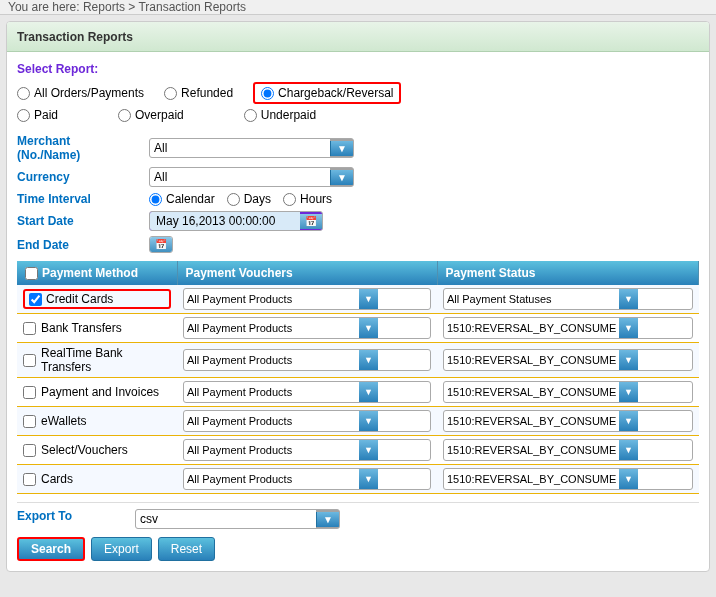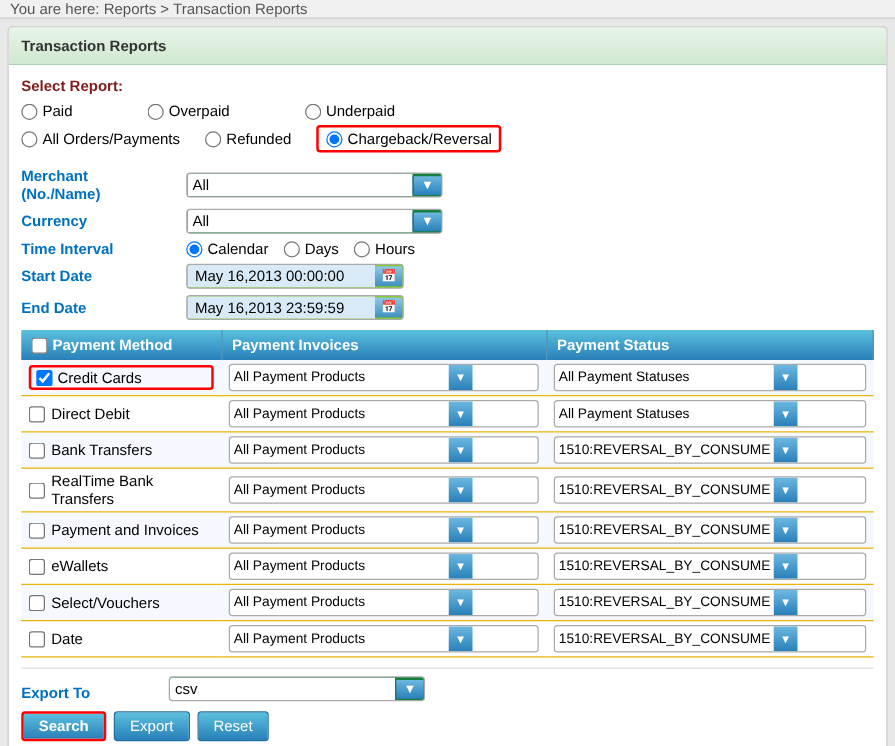--- a/index.html
+++ b/index.html
@@ -28,21 +28,21 @@
       font-weight: bold;
       font-size: 13px;
       color: #333;
     }
 
     .panel-body {
       padding: 10px;
     }
 
     .section-label {
-      color: #7f1d1d;
+      color: #6d28d9;
       font-weight: bold;
       margin-bottom: 6px;
       font-size: 12px;
     }
 
     .radio-group {
       display: flex;
       gap: 20px;
       margin-bottom: 4px;
       align-items: center;
@@ -79,21 +79,21 @@
       flex-shrink: 0;
       font-size: 12px;
     }
 
     .form-select-wrap {
       display: flex;
       align-items: center;
       border: 1px solid #aaa;
       border-radius: 3px;
       overflow: hidden;
-      background: #15803d;
+      background: #a3a3a3;
     }
 
     .form-select-wrap select {
       border: none;
       outline: none;
       padding: 2px 4px;
       background: #fff;
       font-size: 12px;
       width: 180px;
       appearance: none;
@@ -117,21 +117,21 @@
       align-items: center;
       gap: 12px;
     }
 
     .date-input-wrap {
       display: flex;
       align-items: center;
       border: 1px solid #aaa;
       border-radius: 3px;
       overflow: hidden;
-      background: #84cc16;
+      background: #6d28d9;
     }
 
     .date-input-wrap input {
       border: none;
       outline: none;
       padding: 2px 6px;
       font-size: 12px;
       width: 150px;
       background: #d8eaf8;
     }
@@ -236,21 +236,21 @@
       padding: 0 5px;
       font-size: 9px;
       cursor: pointer;
       height: 100%;
       display: flex;
       align-items: center;
     }
 
     .export-row {
       display: flex;
-      align-items: flex-end;
+      align-items: flex-start;
       margin-top: 8px;
       padding-top: 6px;
       border-top: 1px solid #ddd;
       gap: 8px;
     }
 
     .export-label {
       color: #0070c0;
       font-weight: bold;
       width: 110px;
@@ -303,43 +303,43 @@
 <div class="main-panel">
   <div class="panel-title">
     <span>Transaction Reports</span>
   </div>
   <div class="panel-body">
 
     <div class="section-label">Select Report:</div>
     <div class="radio-group">
       <div class="radio-item">
         <input type="radio" name="report" style="">
+        <span>All Orders/Payments</span>
+      </div>
+      <div class="radio-item">
+        <input type="radio" name="report" style="">
+        <span>Refunded</span>
+      </div>
+      <div class="chargeback-box">
+        <input type="radio" name="report" checked="" style="">
+        <span>Chargeback/Reversal</span>
+      </div>
+    </div>
+    <div class="radio-group">
+      <div class="radio-item">
+        <input type="radio" name="report" style="">
         <span>Paid</span>
       </div>
       <div class="radio-item" style="margin-left:40px;">
         <input type="radio" name="report" style="">
         <span>Overpaid</span>
       </div>
       <div class="radio-item" style="margin-left:40px;">
         <input type="radio" name="report" style="">
         <span>Underpaid</span>
-      </div>
-    </div>
-    <div class="radio-group">
-      <div class="radio-item">
-        <input type="radio" name="report" style="">
-        <span>All Orders/Payments</span>
-      </div>
-      <div class="radio-item">
-        <input type="radio" name="report" style="">
-        <span>Refunded</span>
-      </div>
-      <div class="chargeback-box">
-        <input type="radio" name="report" checked="" style="">
-        <span>Chargeback/Reversal</span>
       </div>
     </div>
 
     <div style="height:8px;"></div>
 
     <div class="form-row">
       <div class="form-label">Merchant (No./Name)</div>
       <div class="form-select-wrap">
         <select>
           <option>All</option>
@@ -380,35 +380,34 @@
       <div class="form-label">Start Date</div>
       <div class="date-input-wrap">
         <input type="text" value="May 16,2013 00:00:00" style="">
         <button class="cal-btn">📅</button>
       </div>
     </div>
 
     <div class="form-row">
       <div class="form-label">End Date</div>
       <div class="date-input-wrap">
-        <input type="text" value="May 16,2013 23:59:59" style="">
         <button class="cal-btn">📅</button>
       </div>
     </div>
 
     <table class="payment-table">
       <thead>
         <tr>
           <th>
             <div class="header-checkbox">
               <input type="checkbox" style="">
               <span>Payment Method</span>
             </div>
           </th>
-          <th>Payment Invoices</th>
+          <th>Payment Vouchers</th>
           <th>Payment Status</th>
         </tr>
       </thead>
       <tbody id="payment-table-body">
       <tr class="credit-cards-row">
             <td>
               <div class="credit-cards-box">
       <input type="checkbox" checked="" style="">
       <span>Credit Cards</span>
     </div>
@@ -427,44 +426,20 @@
       <option>All Payment Statuses</option>
     </select>
     <div class="small-select-arrow">▼</div>
   </div>
             </td>
           </tr>
           <tr>
             <td>
               <div class="method-cell">
       <input type="checkbox" style="">
-      <span>Direct Debit</span>
-    </div>
-            </td>
-            <td>
-              <div class="small-select-wrap">
-    <select>
-      <option>All Payment Products</option>
-    </select>
-    <div class="small-select-arrow">▼</div>
-  </div>
-            </td>
-            <td>
-              <div class="small-select-wrap">
-    <select>
-      <option>All Payment Statuses</option>
-    </select>
-    <div class="small-select-arrow">▼</div>
-  </div>
-            </td>
-          </tr>
-          <tr>
-            <td>
-              <div class="method-cell">
-      <input type="checkbox" style="">
       <span>Bank Transfers</span>
     </div>
             </td>
             <td>
               <div class="small-select-wrap">
     <select>
       <option>All Payment Products</option>
     </select>
     <div class="small-select-arrow">▼</div>
   </div>
@@ -571,21 +546,21 @@
       <option>1510:REVERSAL_BY_CONSUMER</option>
     </select>
     <div class="small-select-arrow">▼</div>
   </div>
             </td>
           </tr>
           <tr>
             <td>
               <div class="method-cell">
       <input type="checkbox" style="">
-      <span>Date</span>
+      <span>Cards</span>
     </div>
             </td>
             <td>
               <div class="small-select-wrap">
     <select>
       <option>All Payment Products</option>
     </select>
     <div class="small-select-arrow">▼</div>
   </div>
             </td>

